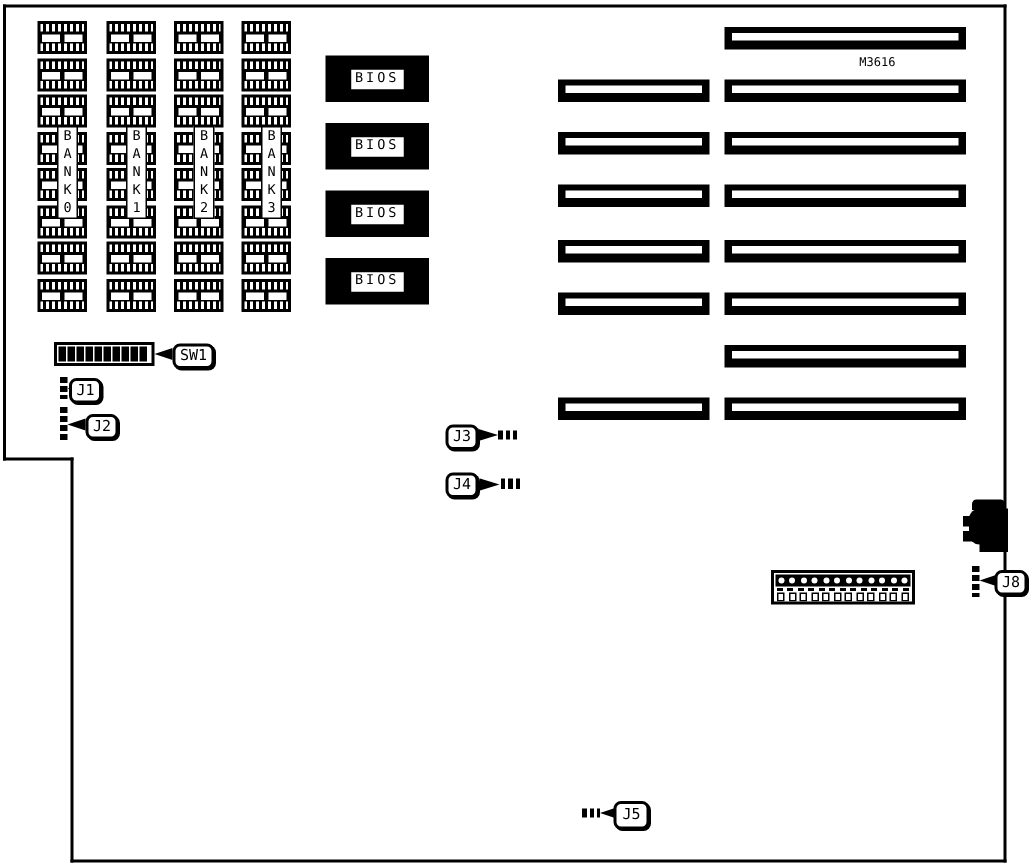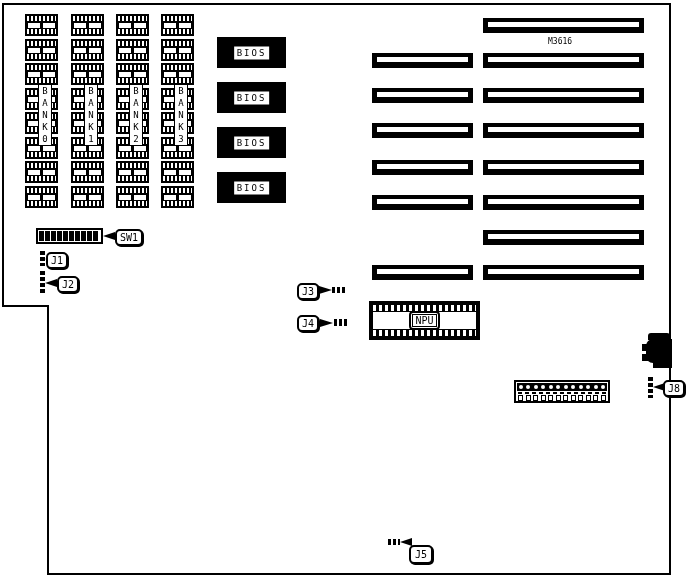--- a/index.html
+++ b/index.html
@@ -50,21 +50,21 @@
           justify-content:space-between;padding:0 2px}
   .pwrDot{width:4px;height:4px;border-radius:50%;background:#fff}
   .pwrDash{height:2px;margin:1px 2px;background:repeating-linear-gradient(90deg,#000 0 4px,#fff 4px 7px)}
   .pwrSq{display:flex;justify-content:space-between;margin:0 2px;height:6px}
   .pwrSq div{width:5px;border:1px solid #000;box-sizing:border-box;background:#fff}
   
   .kbd-top{position:absolute;left:648px;top:333px;width:22px;height:7px;background:#000;border-radius:3px 3px 0 0}
   .kbd-main{position:absolute;left:646px;top:339px;width:26px;height:24px;background:#000;border-radius:7px 0 0 7px}
   .kbd-bot{position:absolute;left:653px;top:362px;width:19px;height:6px;background:#000}
   .kbd-tab{position:absolute;left:642px;width:6px;height:7px;background:#000}
-  .model{position:absolute;left:548px;top:37px;width:70px;text-align:left;font-size:8px;line-height:9px}
+  .model{position:absolute;left:527px;top:37px;width:70px;text-align:right;font-size:8px;line-height:9px}
 </style>
 </head>
 <body>
 
 <div class="board" id="board">
 
   <div class="edge" style="left:2px;top:3px;width:669px;height:2px"></div>
   <div class="edge" style="left:669px;top:3px;width:2px;height:572px"></div>
   <div class="edge" style="left:47px;top:573px;width:624px;height:2px"></div>
   <div class="edge" style="left:2px;top:3px;width:2px;height:304px"></div>
@@ -99,35 +99,26 @@
   <div class="lbl" style="left:297px;top:283px">J3</div>
   <div class="wedgeR" style="left:319px;top:286px"></div>
   <div class="pinsH" style="left:332px;top:287px;width:13px"></div>
 
   <div class="lbl" style="left:297px;top:315px">J4</div>
   <div class="wedgeR" style="left:320px;top:319px"></div>
   <div class="pinsH" style="left:334px;top:319px;width:13px;height:7px"></div>
 
   <div class="pinsH" style="left:388px;top:539px;width:12px"></div>
   <div class="wedgeL" style="left:400px;top:538px"></div>
-  <div class="lbl" style="left:409px;top:545px;padding:2px 4px">J5</div>
+  <div class="lbl" style="left:409px;top:534px;padding:2px 4px">J5</div>
 
   <div class="pinsV" style="left:648px;top:377px;height:21px"></div>
   <div class="wedgeL" style="left:653px;top:383px"></div>
   <div class="lbl" style="left:663px;top:380px">J8</div>
 
-  <div class="npusock">
-    <div class="npuTick" style="top:4px"></div>
-    <div class="npuBody">
-      <div class="npuBox">
-        <div class="in">NPU</div>
-      </div>
-    </div>
-    <div class="npuTick" style="bottom:4px"></div>
-  </div>
 
   <div class="pwr">
     <div class="pwrTop" id="pwrdots">
         <div class="pwrDot"></div>
         <div class="pwrDot"></div>
         <div class="pwrDot"></div>
         <div class="pwrDot"></div>
         <div class="pwrDot"></div>
         <div class="pwrDot"></div>
         <div class="pwrDot"></div>

